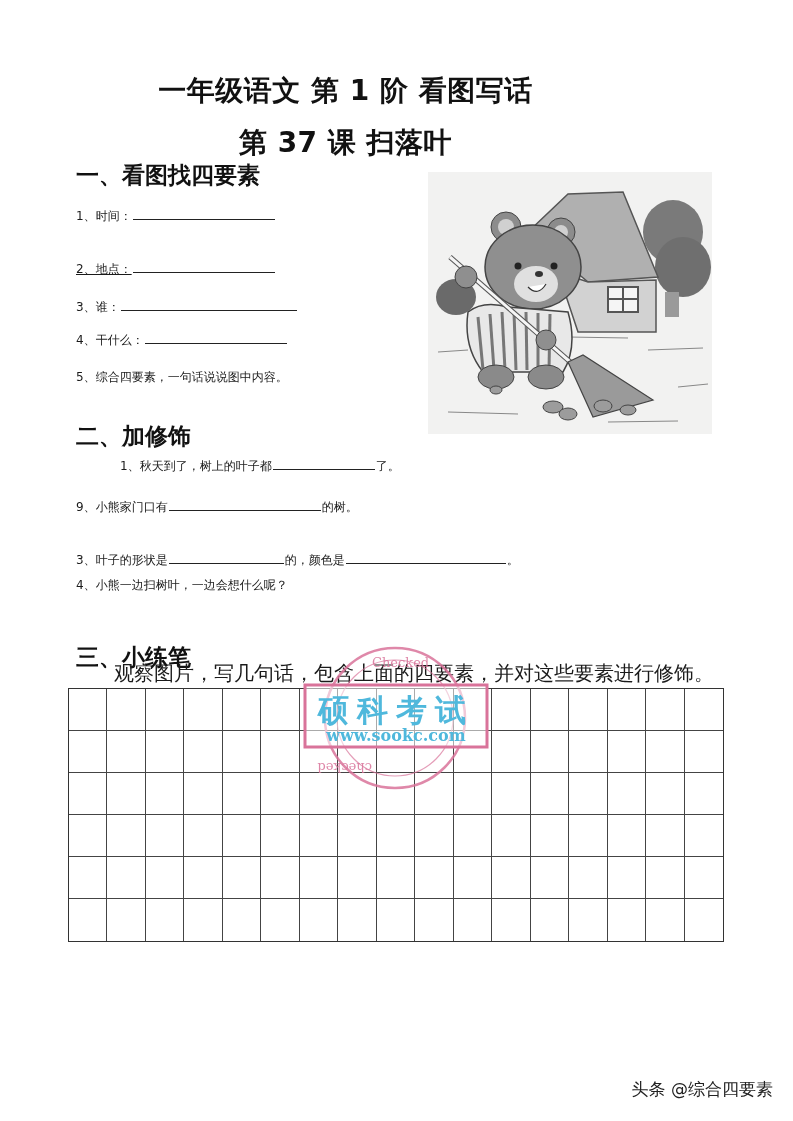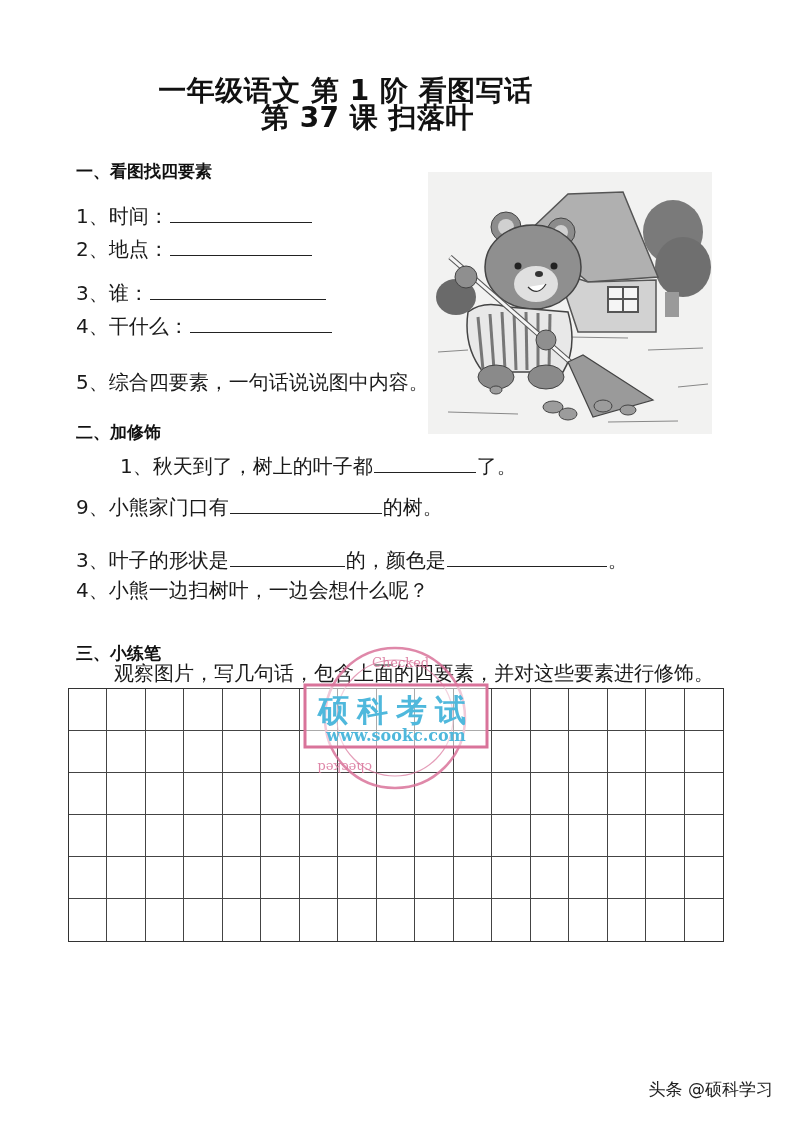--- a/index.html
+++ b/index.html
@@ -1,23 +1,23 @@
 <!DOCTYPE html>
 <html><head>
 <meta charset="utf-8">
 <style>
   html, body { margin: 0; padding: 0; background: #ffffff; }
   body { width: 793px; height: 1121px; position: relative; overflow: hidden;
          font-family: "DejaVu Sans", "Liberation Sans", sans-serif; color: #1a1a1a; }
   .title { position: absolute; left: 0; width: 691px; text-align: center;
            font-weight: bold; font-size: 28px; color: #111; letter-spacing: 0.5px; }
   .t1 { top: 72px; }
-  .t2 { top: 99px; margin-left: 22px; }
-  .section { position: absolute; left: 76px; font-weight: bold; font-size: 17px; color: #111; }
-  .line { position: absolute; left: 76px; font-size: 20px; color: #1a1a1a; white-space: nowrap; }
+  .t2 { top: 124px; }
+  .section { position: absolute; left: 76px; font-weight: bold; font-size: 23px; color: #111; }
+  .line { position: absolute; left: 76px; font-size: 12px; color: #1a1a1a; white-space: nowrap; }
   .blank { display: inline-block; border-bottom: 1px solid #222; height: 16px; vertical-align: baseline; margin: 0 1px; }
   .picture { position: absolute; left: 428px; top: 172px; width: 284px; height: 262px; background: #f1f1f0; overflow: hidden; }
   .grid { position: absolute; left: 68px; top: 688px; width: 656px; height: 254px;
           border: 1.5px solid #333; box-sizing: border-box;
           display: grid; grid-template-columns: repeat(17, 1fr); grid-template-rows: repeat(6, 1fr); }
   .cell { border-right: 1px solid #444; border-bottom: 1px solid #444; }
   .cell.last-col { border-right: none; }
   .cell.last-row { border-bottom: none; }
   .stamp { position: absolute; left: 300px; top: 633px; width: 190px; height: 170px; pointer-events: none; }
   .footer { position: absolute; right: 20px; top: 1078px; font-size: 17px; color: #222; }
@@ -27,27 +27,27 @@
 <body>
 
 <div class="title t1">一年级语文  第 1 阶  看图写话</div>
 <div class="title t2">第 37 课  扫落叶</div>
 
 <div class="section" style="top:160px;">一、看图找四要素</div>
 
 <div class="line" style="top:203px;">
   <span>1、时间：</span><span class="blank" style="width:142px;"></span>
 </div>
-<div class="line" style="top:236px;">
+<div class="line" style="top:256px;text-decoration:underline;">
   <span>2、地点：</span><span class="blank" style="width:142px;"></span>
 </div>
-<div class="line" style="top:280px;text-align:right;">
+<div class="line" style="top:294px;text-align:right;">
   <span>3、谁：</span><span class="blank" style="width:176px;"></span>
 </div>
-<div class="line" style="top:313px;">
+<div class="line" style="top:327px;">
   <span>4、干什么：</span><span class="blank" style="width:142px;"></span>
 </div>
 <div class="line" style="top:369px;">
   <span>5、综合四要素，一句话说说图中内容。</span>
 </div>
 
 <div class="section" style="top:421px;">二、加修饰</div>
 
 <div class="line" style="top:453px;margin-left:44px;">
   <span>1、秋天到了，树上的叶子都</span><span class="blank" style="width:102px;"></span><span>了。</span>
@@ -244,13 +244,13 @@
     <circle cx="95" cy="85" r="70" fill="none" stroke="#d9739a" stroke-width="2.5" opacity="0.85"></circle>
     <circle cx="95" cy="85" r="58" fill="none" stroke="#d9739a" stroke-width="1.2" opacity="0.7"></circle>
     <text x="72" y="34" font-size="13" fill="#d9739a" font-family="DejaVu Serif, serif" opacity="0.85">Checked</text>
     <text x="118" y="150" font-size="13" fill="#d9739a" font-family="DejaVu Serif, serif" opacity="0.85" transform="rotate(180 95 140)">checked</text>
     <rect x="5" y="52" width="182" height="62" fill="rgba(255,255,255,0.55)" stroke="#d9739a" stroke-width="3"></rect>
     <text x="96" y="88" text-anchor="middle" font-size="31" font-weight="bold" fill="#4fb8dc" font-family="DejaVu Sans, sans-serif" letter-spacing="8">硕科考试</text>
     <text x="96" y="108" text-anchor="middle" font-size="16" font-weight="bold" fill="#4fb8dc" font-family="DejaVu Serif, serif">www.sookc.com</text>
   </svg>
 </div>
 
-<div class="footer">头条 @硕科学习</div>
+<div class="footer">头条 @综合四要素</div>
 
 </body></html>

